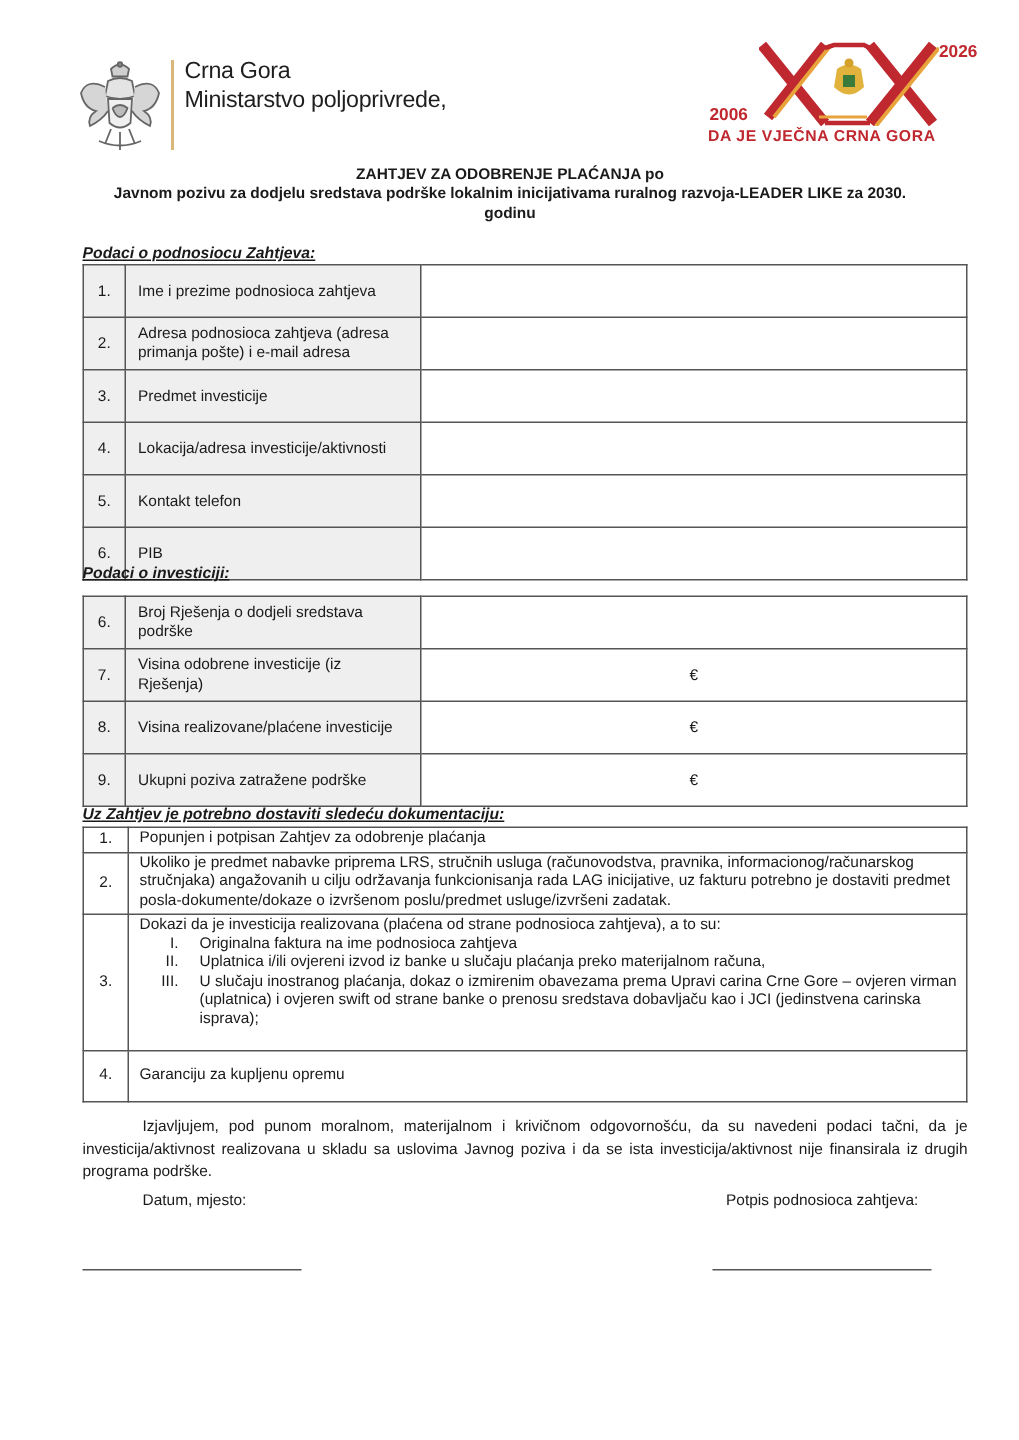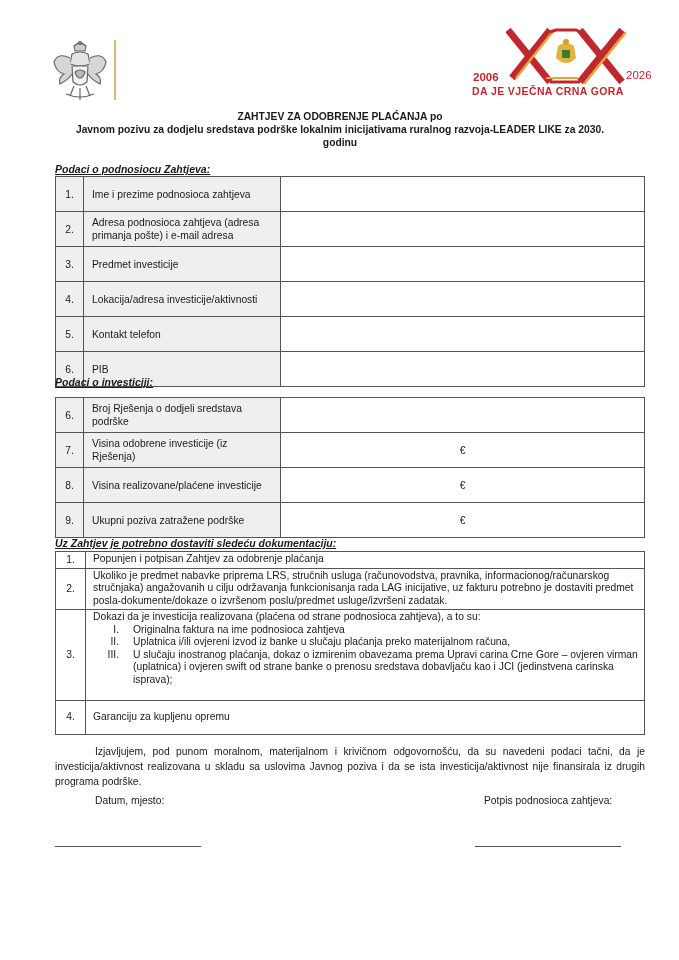--- a/index.html
+++ b/index.html
@@ -6,21 +6,21 @@
     html, body { width: 679px; height: 960px; background: #ffffff; }
     body { font-family: "Liberation Sans", sans-serif; color: #1a1a1a; position: relative; overflow: hidden; }
 
     .header { position: absolute; left: 0; top: 0; width: 679px; height: 105px; }
     .coat { position: absolute; left: 50px; top: 38px; width: 60px; height: 64px; }
     .coat-divider { position: absolute; left: 114px; top: 40px; width: 2px; height: 60px; background: #d9b67a; }
     .ministry { position: absolute; left: 123px; top: 38px; font-size: 15.5px; line-height: 19px; color: #1e1e1e; letter-spacing: -0.2px; }
     .ministry div { white-space: nowrap; }
 
     .anniv { position: absolute; left: 462px; top: 22px; width: 196px; height: 84px; }
-    .anniv .yr-right { position: absolute; left: 164px; top: 7px; font-size: 11.5px; font-weight: normal; color: #c0282f; margin-top: 40px; }
+    .anniv .yr-right { position: absolute; left: 164px; top: 7px; font-size: 11.5px; font-weight: bold; color: #c0282f; }
     .anniv .yr-left { position: absolute; left: 11px; top: 49px; font-size: 11.5px; font-weight: bold; color: #c0282f; }
     .anniv .motto { position: absolute; left: 10px; top: 63px; font-size: 10.5px; color: #c0282f; letter-spacing: 0.4px; white-space: nowrap; font-weight: bold; }
     .anniv svg.xx { position: absolute; left: 44px; top: 6px; }
 
     .title { position: absolute; left: 40px; width: 600px; text-align: center; font-size: 10.3px; font-weight: bold; line-height: 13px; }
     .title-1 { top: 110px; }
     .title-2 { top: 123px; }
     .title-3 { top: 136px; }
 
     .section-label { position: absolute; left: 55px; font-size: 10.5px; font-weight: bold; font-style: italic; text-decoration: underline; white-space: nowrap; }
@@ -58,20 +58,22 @@
       <path d="M20 20 Q8 14 4 24 Q6 34 14 36 Q8 40 10 46 Q18 42 22 36" fill="#d6d6d6"></path>
       <path d="M40 20 Q52 14 56 24 Q54 34 46 36 Q52 40 50 46 Q42 42 38 36" fill="#d6d6d6"></path>
       <path d="M22 28 L38 28 L37 44 Q30 50 23 44 Z" fill="#f0f0f0"></path>
       <path d="M25 34 Q30 30 35 34 Q33 40 30 40 Q27 40 25 34" fill="#bbb"></path>
       <path d="M24 48 L20 58 M36 48 L40 58 M30 50 L30 62"></path>
       <path d="M16 56 Q30 62 44 56"></path>
     </g>
   </svg>
   <div class="coat-divider"></div>
   <div class="ministry">
+    <div>Crna Gora</div>
+    <div>Ministarstvo poljoprivrede,</div>
   </div>
 
   <div class="anniv">
     <svg class="xx" width="120" height="56" viewBox="0 0 120 56">
       <g stroke-linecap="butt">
 
         <line x1="2" y1="2" x2="44" y2="54" stroke="#c0282f" stroke-width="7"></line>
         <line x1="44" y1="2" x2="6" y2="50" stroke="#c0282f" stroke-width="7"></line>
         <line x1="48" y1="2" x2="10" y2="50" stroke="#e8a33a" stroke-width="2.5"></line>
 

